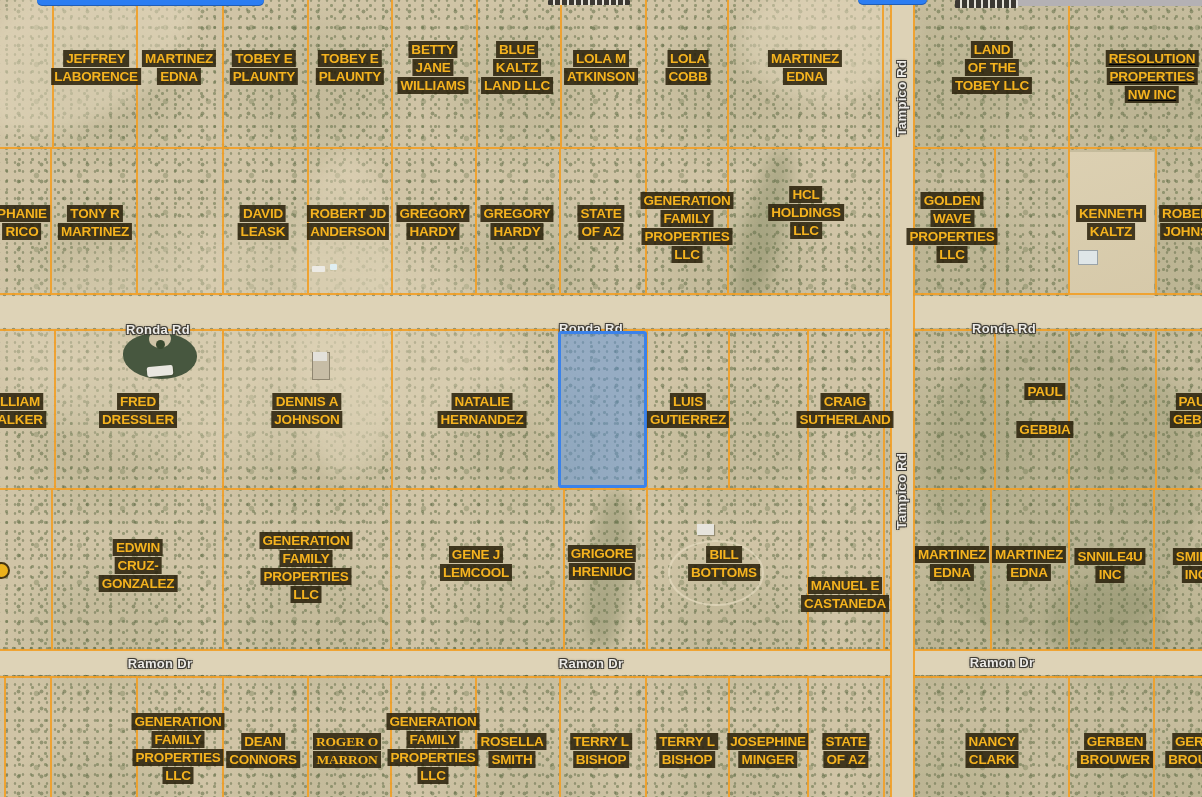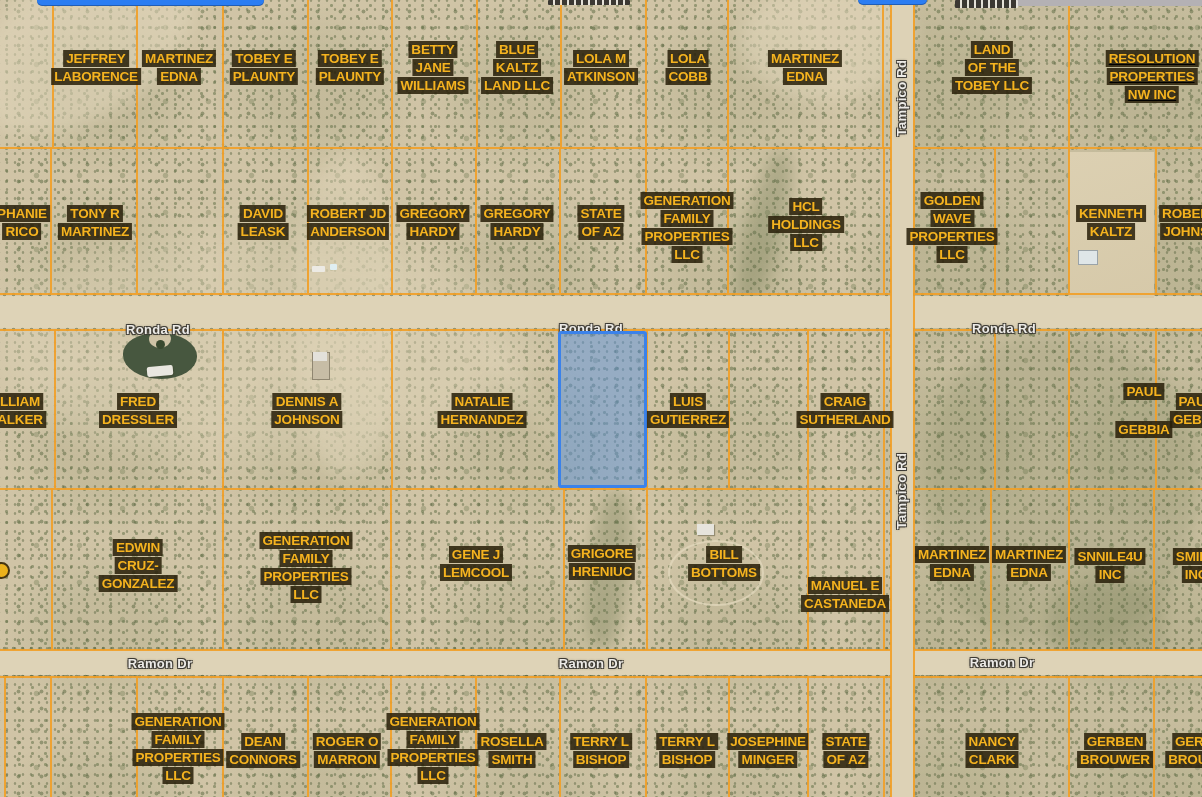--- a/index.html
+++ b/index.html
@@ -269,21 +269,21 @@
       <div class="plabel" style="left: 601px; top: 222px;">
         <span>STATE</span>
         <span>OF AZ</span>
       </div>
       <div class="plabel" style="left: 687px; top: 227px;">
         <span>GENERATION</span>
         <span>FAMILY</span>
         <span>PROPERTIES</span>
         <span>LLC</span>
       </div>
-      <div class="plabel" style="left: 806px; top: 224px;">
+      <div class="plabel" style="left: 806px; top: 212px;">
         <span>HCL</span>
         <span>HOLDINGS</span>
         <span>LLC</span>
       </div>
       <div class="plabel" style="left: 952px; top: 227px;">
         <span>GOLDEN</span>
         <span>WAVE</span>
         <span>PROPERTIES</span>
         <span>LLC</span>
       </div>
@@ -312,21 +312,21 @@
         <span>HERNANDEZ</span>
       </div>
       <div class="plabel" style="left: 688px; top: 410px;">
         <span>LUIS</span>
         <span>GUTIERREZ</span>
       </div>
       <div class="plabel" style="left: 845px; top: 410px;">
         <span>CRAIG</span>
         <span>SUTHERLAND</span>
       </div>
-      <div class="plabel" style="left: 1144px; top: 410px; gap: 20px;">
+      <div class="plabel" style="left: 1045px; top: 410px; gap: 20px;">
         <span>PAUL</span>
         <span>GEBBIA</span>
       </div>
       <div class="plabel" style="left: 1192px; top: 410px;">
         <span>PAU</span>
         <span>GEBB</span>
       </div>
       <div class="plabel" style="left: 138px; top: 565px;">
         <span>EDWIN</span>
         <span>CRUZ-</span>
@@ -373,21 +373,21 @@
       <div class="plabel" style="left: 178px; top: 748px;">
         <span>GENERATION</span>
         <span>FAMILY</span>
         <span>PROPERTIES</span>
         <span>LLC</span>
       </div>
       <div class="plabel" style="left: 263px; top: 750px;">
         <span>DEAN</span>
         <span>CONNORS</span>
       </div>
-      <div class="plabel" style="left: 347px; top: 750px;">
+      <div class="plabel" style="left: 347px; top: 750px; font-family: Liberation Serif, serif;">
         <span>ROGER O</span>
         <span>MARRON</span>
       </div>
       <div class="plabel" style="left: 433px; top: 748px;">
         <span>GENERATION</span>
         <span>FAMILY</span>
         <span>PROPERTIES</span>
         <span>LLC</span>
       </div>
       <div class="plabel" style="left: 512px; top: 750px;">

